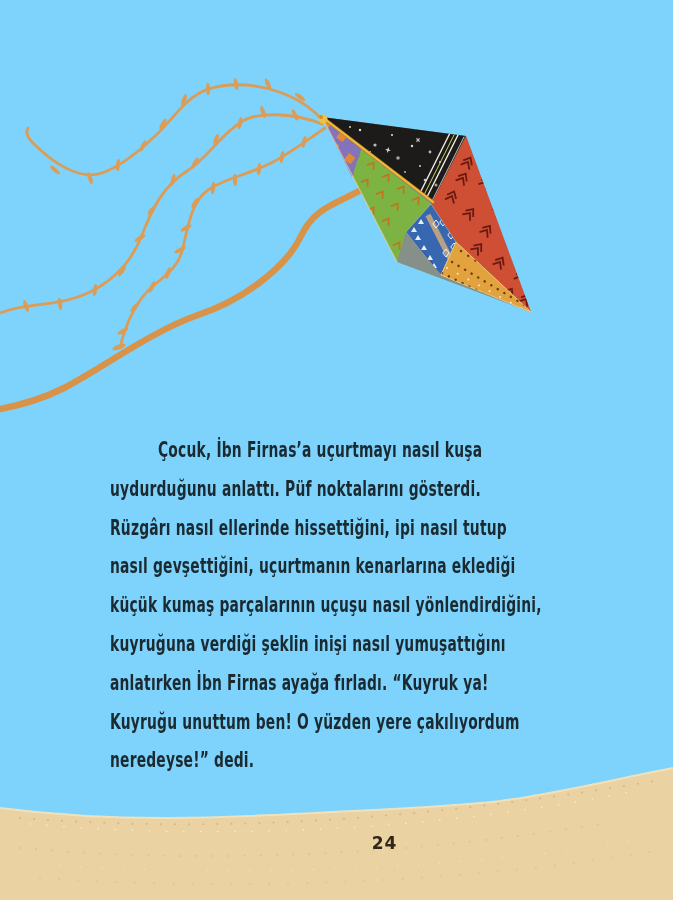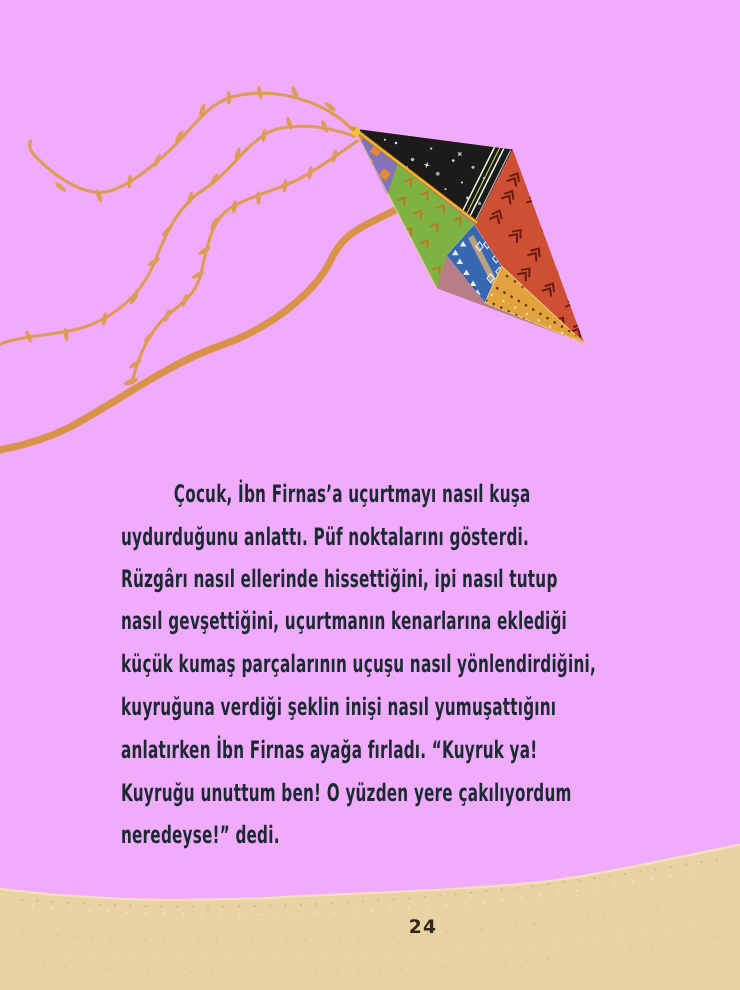--- a/index.html
+++ b/index.html
@@ -1,19 +1,19 @@
 <!DOCTYPE html>
 <html><head>
 <meta charset="utf-8">
 <style>
   html,body{margin:0;padding:0;background:#9aa7ab;}
   .page{
     position:relative;
     width:673px;height:900px;
-    background:#f0abfc;
+    background:#7dd3fc;
     overflow:hidden;
     font-family:"DejaVu Sans",sans-serif;
   }
   .illustration{position:absolute;left:0;top:0;}
   .story{position:absolute;left:110px;top:431px;z-index:2;}
   .story .line{
     font-weight:700;
     font-size:22px;
     line-height:38.8px;
     letter-spacing:.3px;

